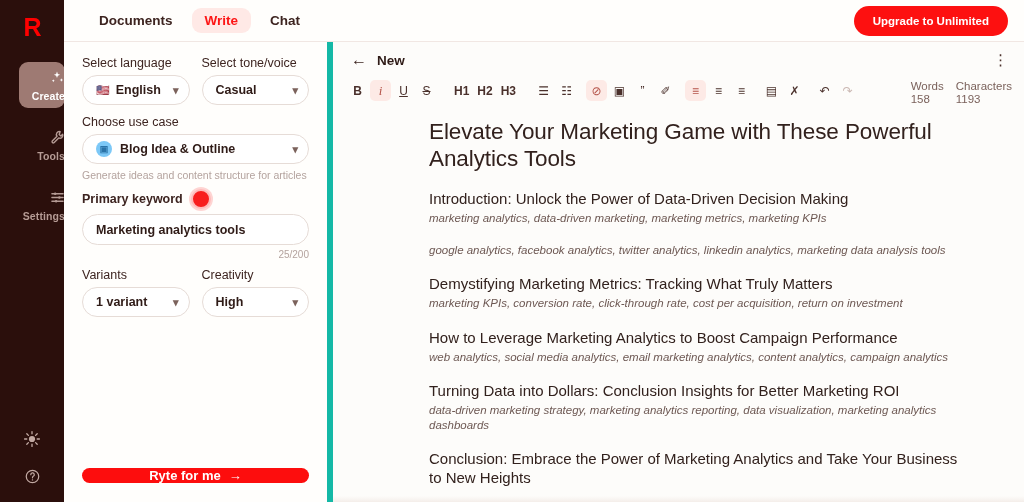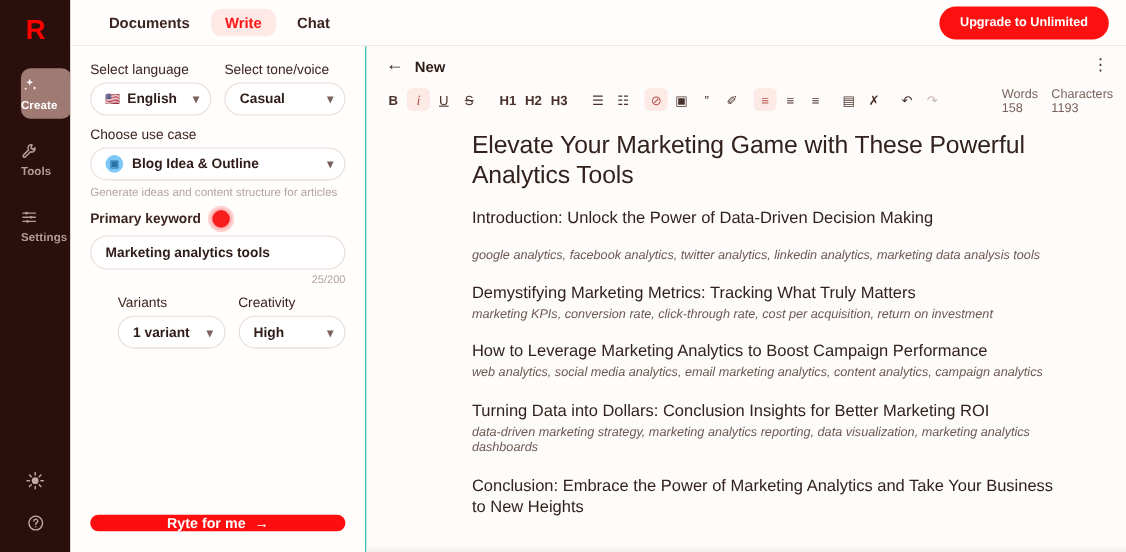--- a/index.html
+++ b/index.html
@@ -23,21 +23,21 @@
     width: 64px; height: 42px;
     display: flex; align-items: center; justify-content: center;
     color: #ff0000;
     font-size: 25px; font-weight: bold;
     font-family: "Liberation Sans", sans-serif;
     letter-spacing: -1px;
   }
   .rail-item {
     width: 46px; margin-top: 14px;
     border-radius: 9px;
-    display: flex; flex-direction: column; align-items: flex-start;
+    display: flex; flex-direction: column; align-items: flex-end;
     padding: 7px 0 6px 0;
     color: #b59b95;
     margin-left: 20px;
   }
   .rail-item.active { background: #9e7a73; color: #ffffff; }
   .rail-ico { height: 17px; display: flex; align-items: center; justify-content: center; }
   .rail-label { font-size: 10.5px; font-weight: bold; margin-top: 4px; letter-spacing: .1px; }
   #rail-spacer { flex: 1 1 auto; }
   .rail-bottom {
     width: 46px; display: flex; align-items: center; justify-content: center;
@@ -71,21 +71,21 @@
     white-space: nowrap;
   }
 
   
   #body { flex: 1 1 auto; display: flex; min-height: 0; }
 
   
   #panel {
     width: 269px; flex: 0 0 269px;
     background: #fffefc;
-    border-right: 1px solid #14b8a6;
+    border-right: 6px solid #14b8a6;
     padding: 14px 18px 0 18px;
     display: flex; flex-direction: column;
     position: relative;
   }
   .field-label {
     font-size: 12.5px; color: #3d2420; font-weight: normal;
     margin-bottom: 5px; white-space: nowrap;
   }
   .field-label.bold { font-weight: bold; }
   .row2 { display: flex; gap: 12px; }
@@ -292,21 +292,21 @@
 
         <div>
           <div class="kw-head">
             <div class="field-label bold">Primary keyword</div>
             <div id="cursor-dot"></div>
           </div>
           <div class="textinput" placeholder="Enter a keyword">Marketing analytics tools</div>
           <div class="counter">25/200</div>
         </div>
 
-        <div class="row2" style="margin-top:8px;margin-left:25px;">
+        <div class="row2" style="margin-top:8px;">
           <div class="col">
             <div class="field-label">Variants</div>
             <div class="select">
               <span class="val">1 variant</span>
               <span class="chev">▾</span>
             </div>
           </div>
           <div class="col">
             <div class="field-label">Creativity</div>
             <div class="select">
@@ -372,20 +372,21 @@
               <div class="count-val">1193</div>
             </div>
           </div>
         </div>
 
         <div id="doc-scroll">
           <h1 id="doc-h1">Elevate Your Marketing Game with These Powerful Analytics Tools</h1>
           <div id="sections">
               <div class="sec">
                 <div class="sec-h">Introduction: Unlock the Power of Data-Driven Decision Making</div>
+                <div class="sec-kw">marketing analytics, data-driven marketing, marketing metrics, marketing KPIs</div>
               </div>
               <div class="sec">
                 <div class="sec-kw">google analytics, facebook analytics, twitter analytics, linkedin analytics, marketing data analysis tools</div>
               </div>
               <div class="sec">
                 <div class="sec-h">Demystifying Marketing Metrics: Tracking What Truly Matters</div>
                 <div class="sec-kw">marketing KPIs, conversion rate, click-through rate, cost per acquisition, return on investment</div>
               </div>
               <div class="sec">
                 <div class="sec-h">How to Leverage Marketing Analytics to Boost Campaign Performance</div>

